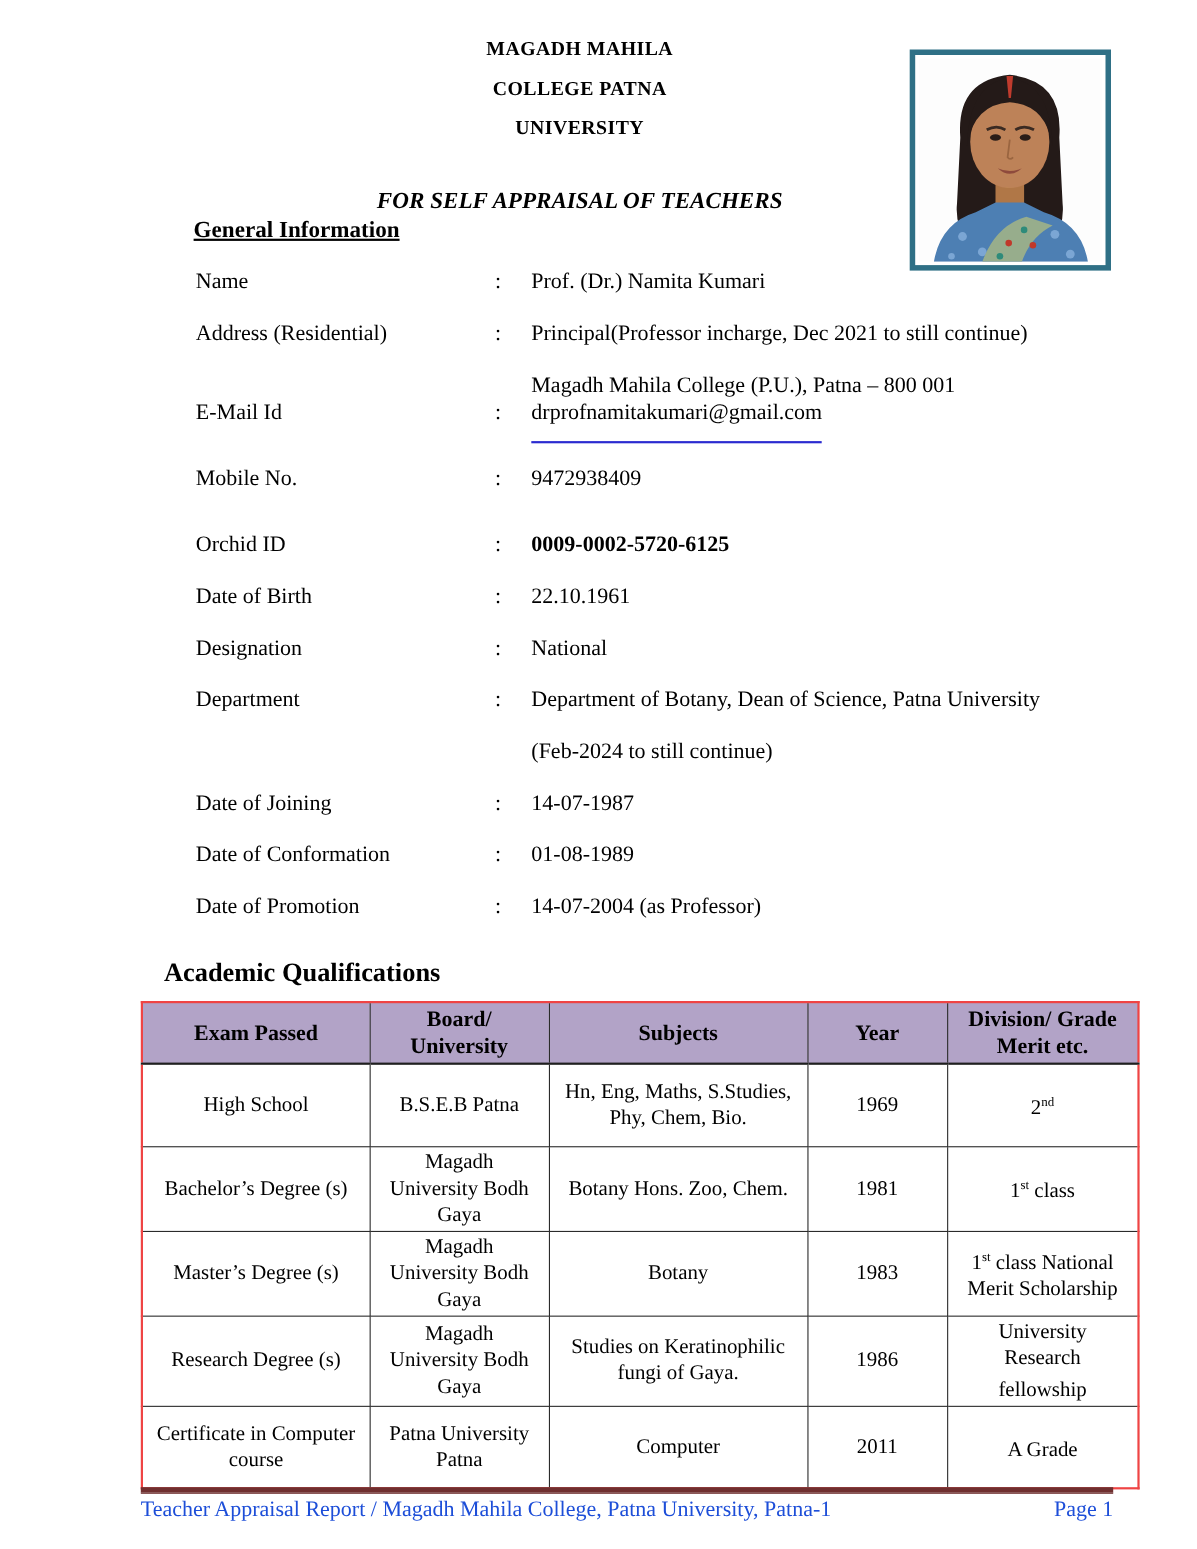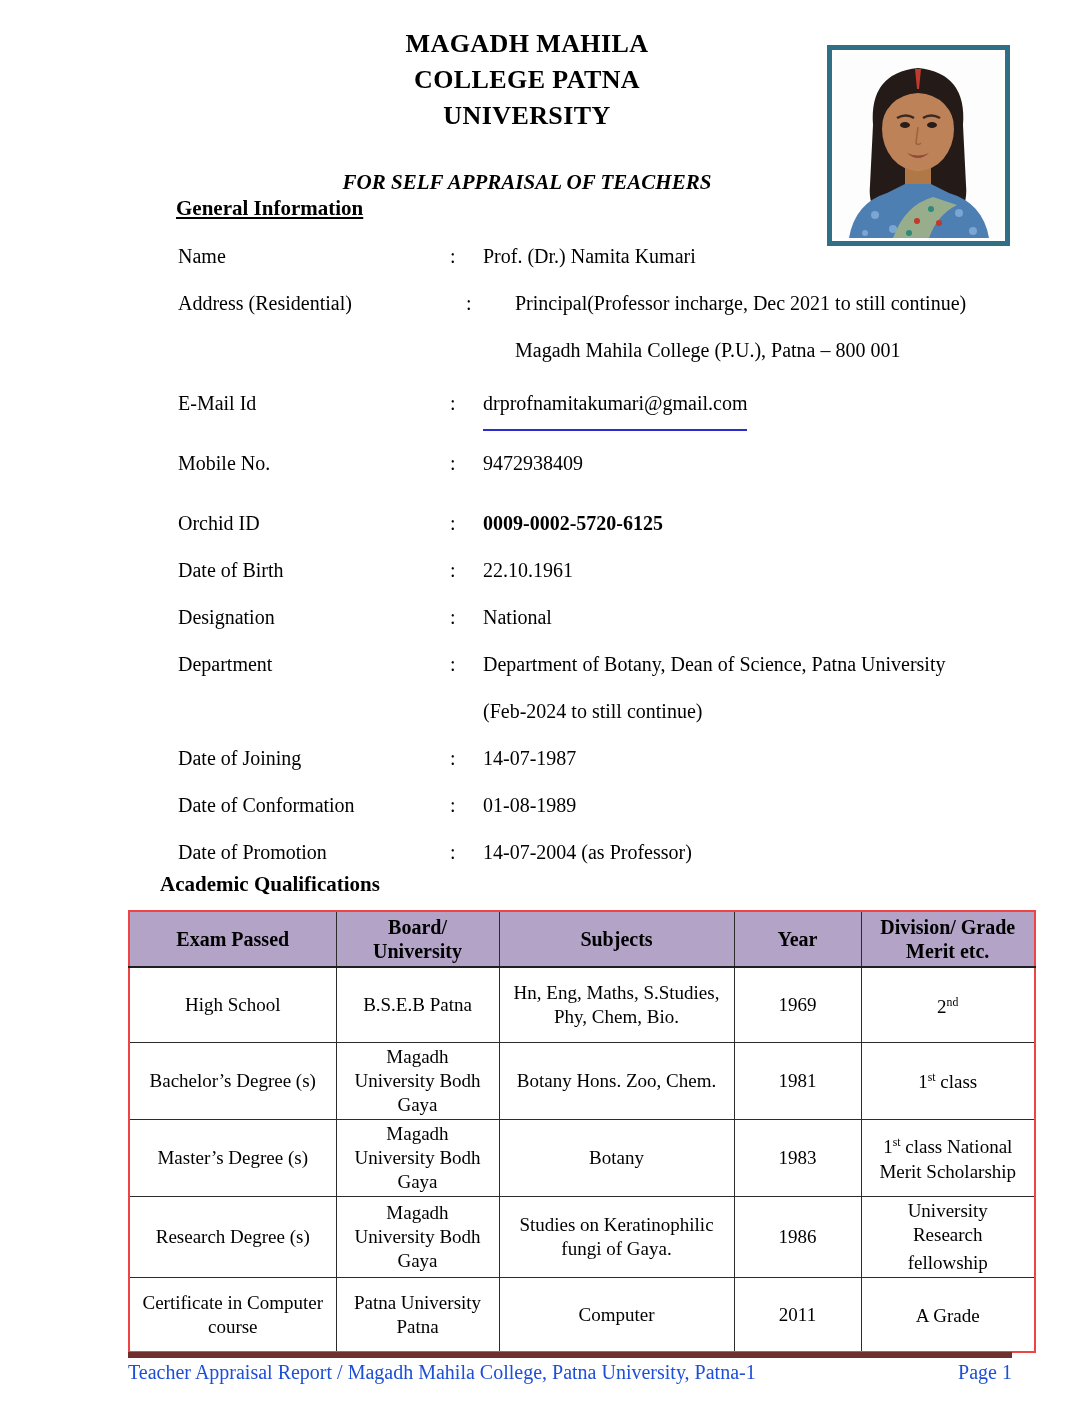--- a/index.html
+++ b/index.html
@@ -16,21 +16,21 @@
 
   
   .doc-titles {
     position: absolute;
     top: 26px;
     left: 0;
     width: 1054px;
     text-align: center;
   }
   .title-line {
-    font-size: 26px;
+    font-size: 18px;
     font-weight: bold;
     line-height: 36px;
     letter-spacing: 0.4px;
   }
   .subtitle {
     position: absolute;
     top: 170px;
     left: 0;
     width: 1054px;
     text-align: center;
@@ -67,40 +67,40 @@
     top: 246px;
     left: 178px;
     width: 830px;
     font-size: 20px;
   }
   .info-row {
     display: flex;
     line-height: 21px;
     margin-bottom: 26px;
   }
-  .info-row.gap-sm { margin-bottom: 32px; gap: 16px; }
+  .info-row.gap-sm { margin-bottom: 4px; }
   .info-row.gap-lg { margin-bottom: 39px; }
   .info-label { width: 272px; flex: none; }
   .info-colon { width: 33px; flex: none; }
   .info-value { flex: 1; }
   .info-value .value2 { margin-top: 26px; }
   .bold-value { font-weight: bold; }
   .email-link {
     color: #000;
     text-decoration: none;
     border-bottom: 2px solid #2b2bd0;
     padding-bottom: 15px;
   }
 
   
   .academic-heading {
     position: absolute;
     top: 872px;
-    left: 160px;
-    font-size: 21px;
+    left: 149px;
+    font-size: 24px;
     font-weight: bold;
   }
   table.qual-table {
     position: absolute;
     top: 910px;
     left: 128px;
     width: 906px;
     border-collapse: collapse;
     table-layout: fixed;
     text-align: center;

